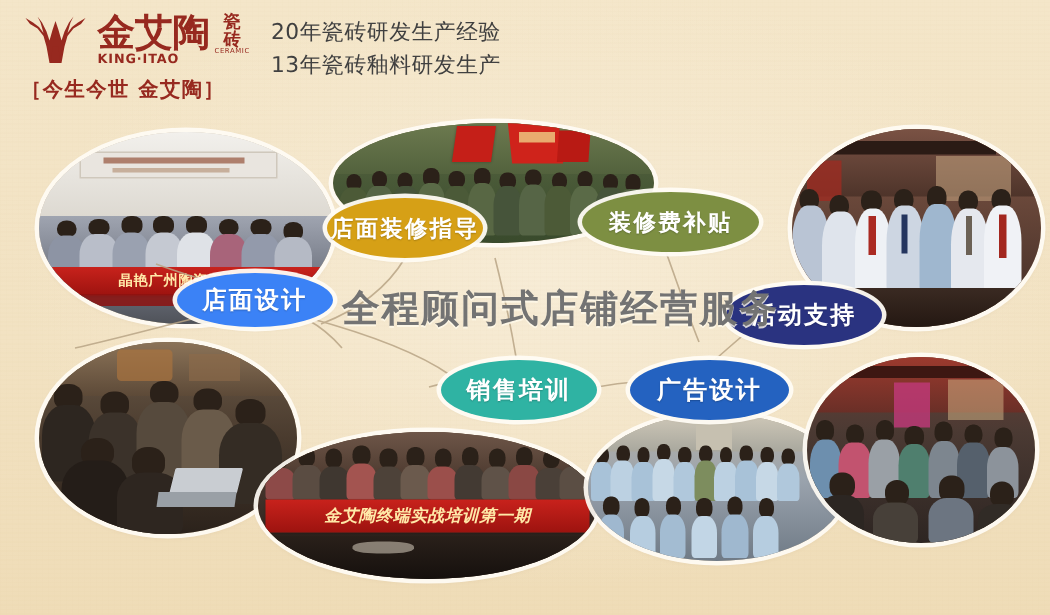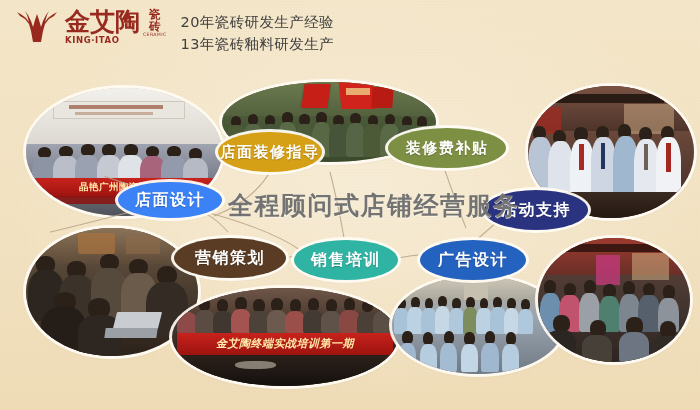--- a/index.html
+++ b/index.html
@@ -435,36 +435,36 @@
         <div class="logo-words">
           <div class="logo-cn">金艾陶</div>
           <div class="logo-en">KING·ITAO</div>
         </div>
         <div class="logo-suffix">
           <div class="logo-suffix-cn">瓷</div>
           <div class="logo-suffix-cn">砖</div>
           <div class="logo-suffix-en">CERAMIC</div>
         </div>
       </div>
+      <div class="logo-slogan">［今生今世  金艾陶］</div>
     </div>
     <div class="taglines">
       <div class="tagline">20年瓷砖研发生产经验</div>
       <div class="tagline">13年瓷砖釉料研发生产</div>
     </div>
   </div>
 
   <div class="headline" style="left:228px; top:189px;">全程顾问式店铺经营服务</div>
 
   <div class="badge" style="left:118px; top:182px; width:104px; height:36px; background:#3b82f6; font-size:16px;">店面设计</div>
 
   <div class="badge" style="left:218px; top:132px; width:104px; height:40px; background:#d6a016; font-size:15px;">店面装修指导</div>
 
   <div class="badge" style="left:388px; top:128px; width:118px; height:40px; background:#7d8f42; font-size:15px;">装修费补贴</div>
 
   <div class="badge" style="left:484px; top:190px; width:104px; height:40px; background:#2a3380; font-size:16px;">活动支持</div>
 
-  <div class="badge" style="left:174px; top:238px; width:112px; height:40px; background:#5a3c24; font-size:16px;">营销策划</div>
 
   <div class="badge" style="left:294px; top:240px; width:104px; height:40px; background:#2fb3a3; font-size:16px;">销售培训</div>
 
   <div class="badge" style="left:420px; top:240px; width:106px; height:40px; background:#2462c0; font-size:16px;">广告设计</div>
 
 </div>
 
 </body></html>

